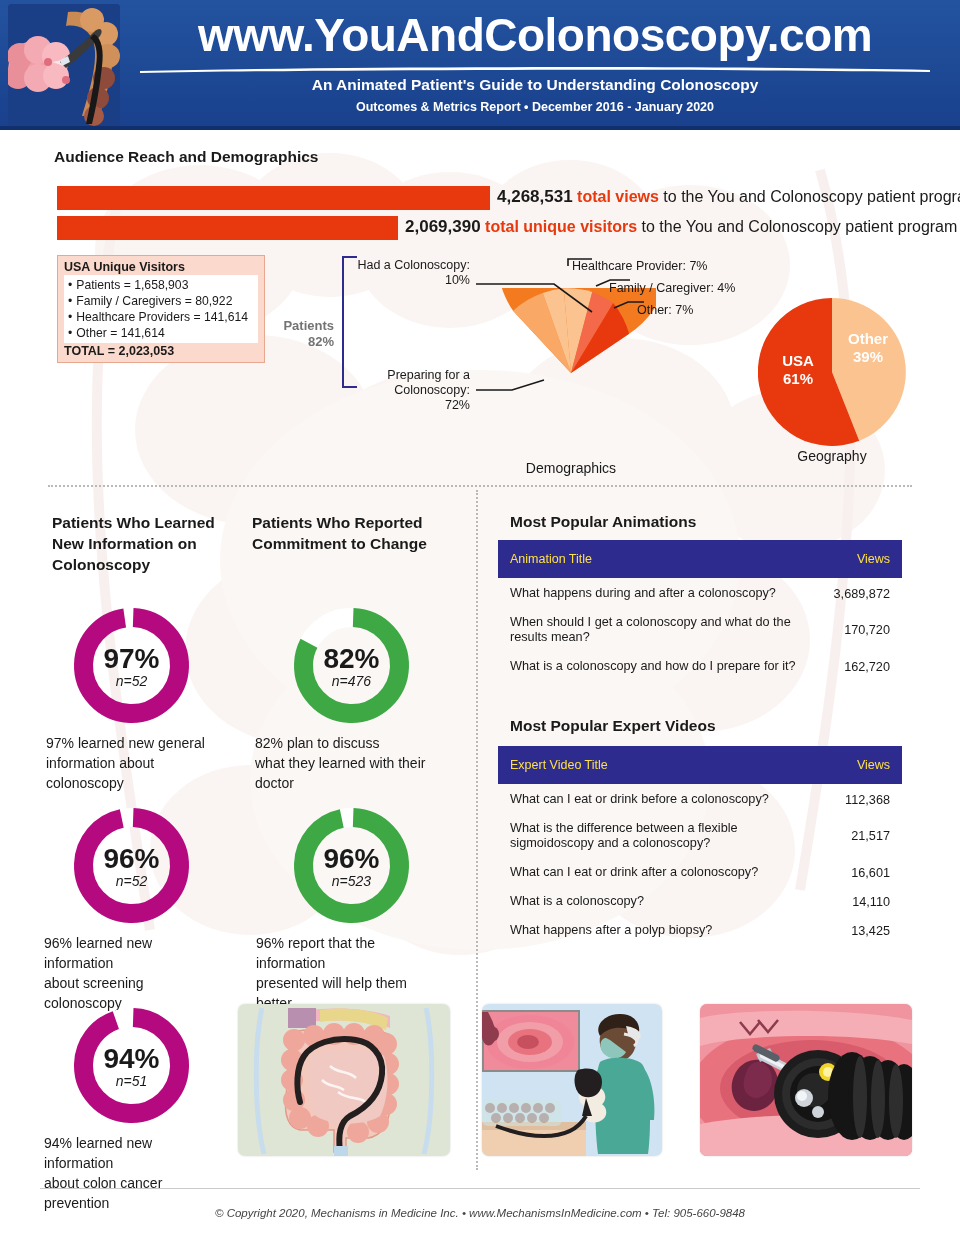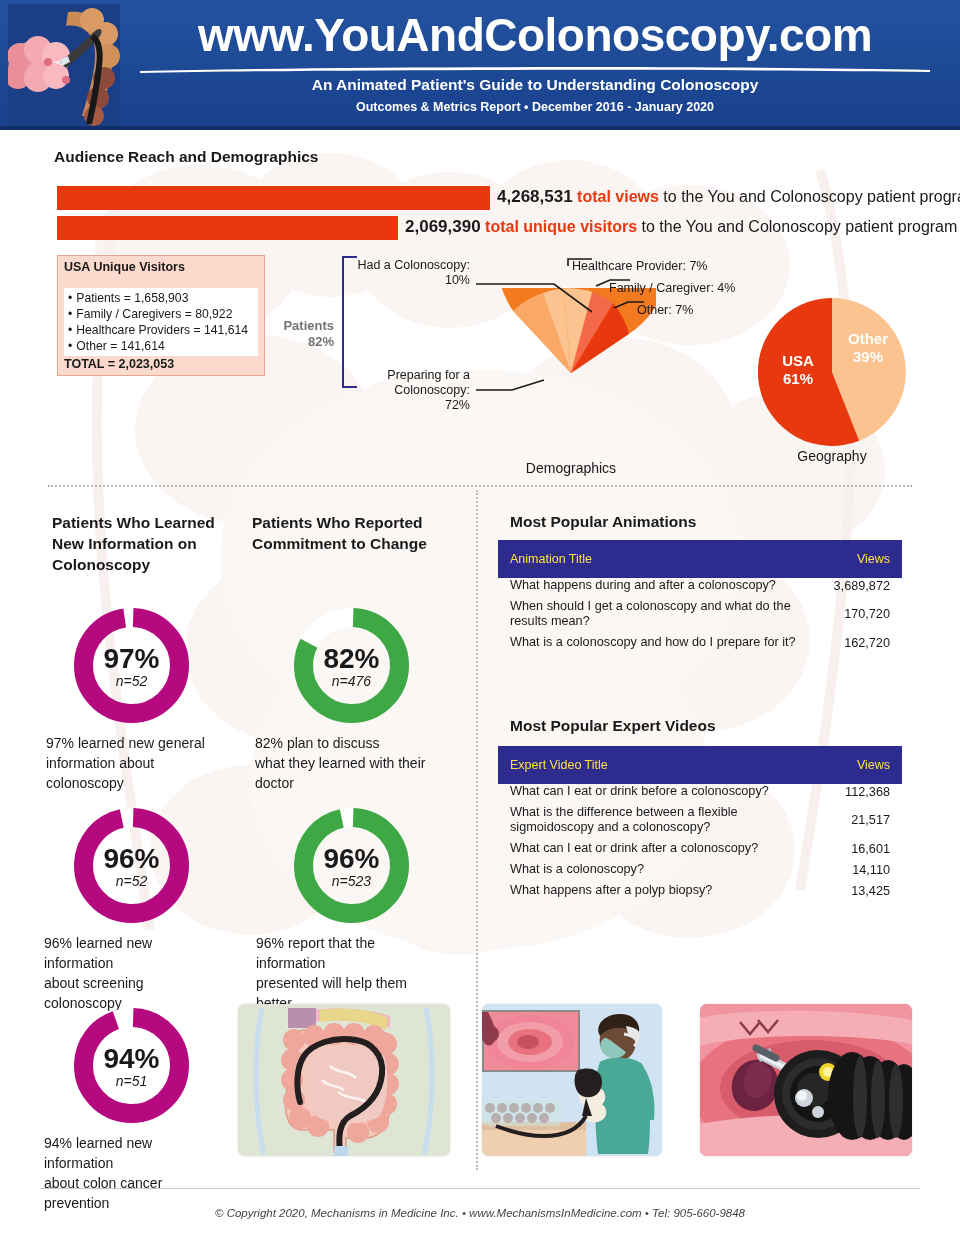--- a/index.html
+++ b/index.html
@@ -76,21 +76,21 @@
   .statbar-num { font-weight:bold; font-size:17px; }
   .statbar-hl { color:#e8380d; font-weight:bold; }
 
   
   #usa-box {
     position:absolute; left:57px; top:255px; width:208px;
     background:#fbd9cc;
     border:1px solid #e8a88f;
     padding:4px 6px 4px 6px;
   }
-  #usa-box .hdr { font-size:12.5px; font-weight:bold; color:#1a1a1a; margin-bottom:14px;}
+  #usa-box .hdr { font-size:12.5px; font-weight:bold; color:#1a1a1a; margin-bottom:1px;}
   #usa-box ul { list-style:none; background:#fff; padding:2px 4px; margin:1px 0; }
   #usa-box li { font-size:12.2px; color:#1a1a1a; line-height:16px; white-space:nowrap; }
   #usa-box li:before { content:"\2022"; margin-right:4px; }
   #usa-total { font-size:12.5px; font-weight:bold; color:#1a1a1a; margin-top:1px; }
 
   #patients-label {
     position:absolute; left:272px; top:318px; width:62px;
     text-align:right; font-size:13px; font-weight:bold; color:#737373; line-height:16px;
   }
   #bracket { position:absolute; left:340px; top:256px; width:18px; height:132px; }
@@ -142,21 +142,21 @@
   .tbl-head {
     background:#2e2b8f; color:#fde047;
     display:flex; align-items:center;
     height:38px; padding:0 12px;
     font-size:12.5px;
   }
   .tbl-head .c1 { flex:1; }
   .tbl-head .c2 { width:58px; text-align:right; }
   .tbl-row {
     display:flex; align-items:center;
-    padding:0 12px 6px 2px;
+    padding:8px 12px 6px 2px;
     font-size:12.7px; color:#1a1a1a;
   }
   .tbl-row .c1 { flex:1; line-height:15px; padding-right:8px; }
   .tbl-row .c2 { width:68px; text-align:right; white-space:nowrap; }
 
   
   .photo {
     position:absolute; border-radius:7px; overflow:hidden;
     box-shadow:0 0 2px rgba(0,0,0,0.18);
   }

